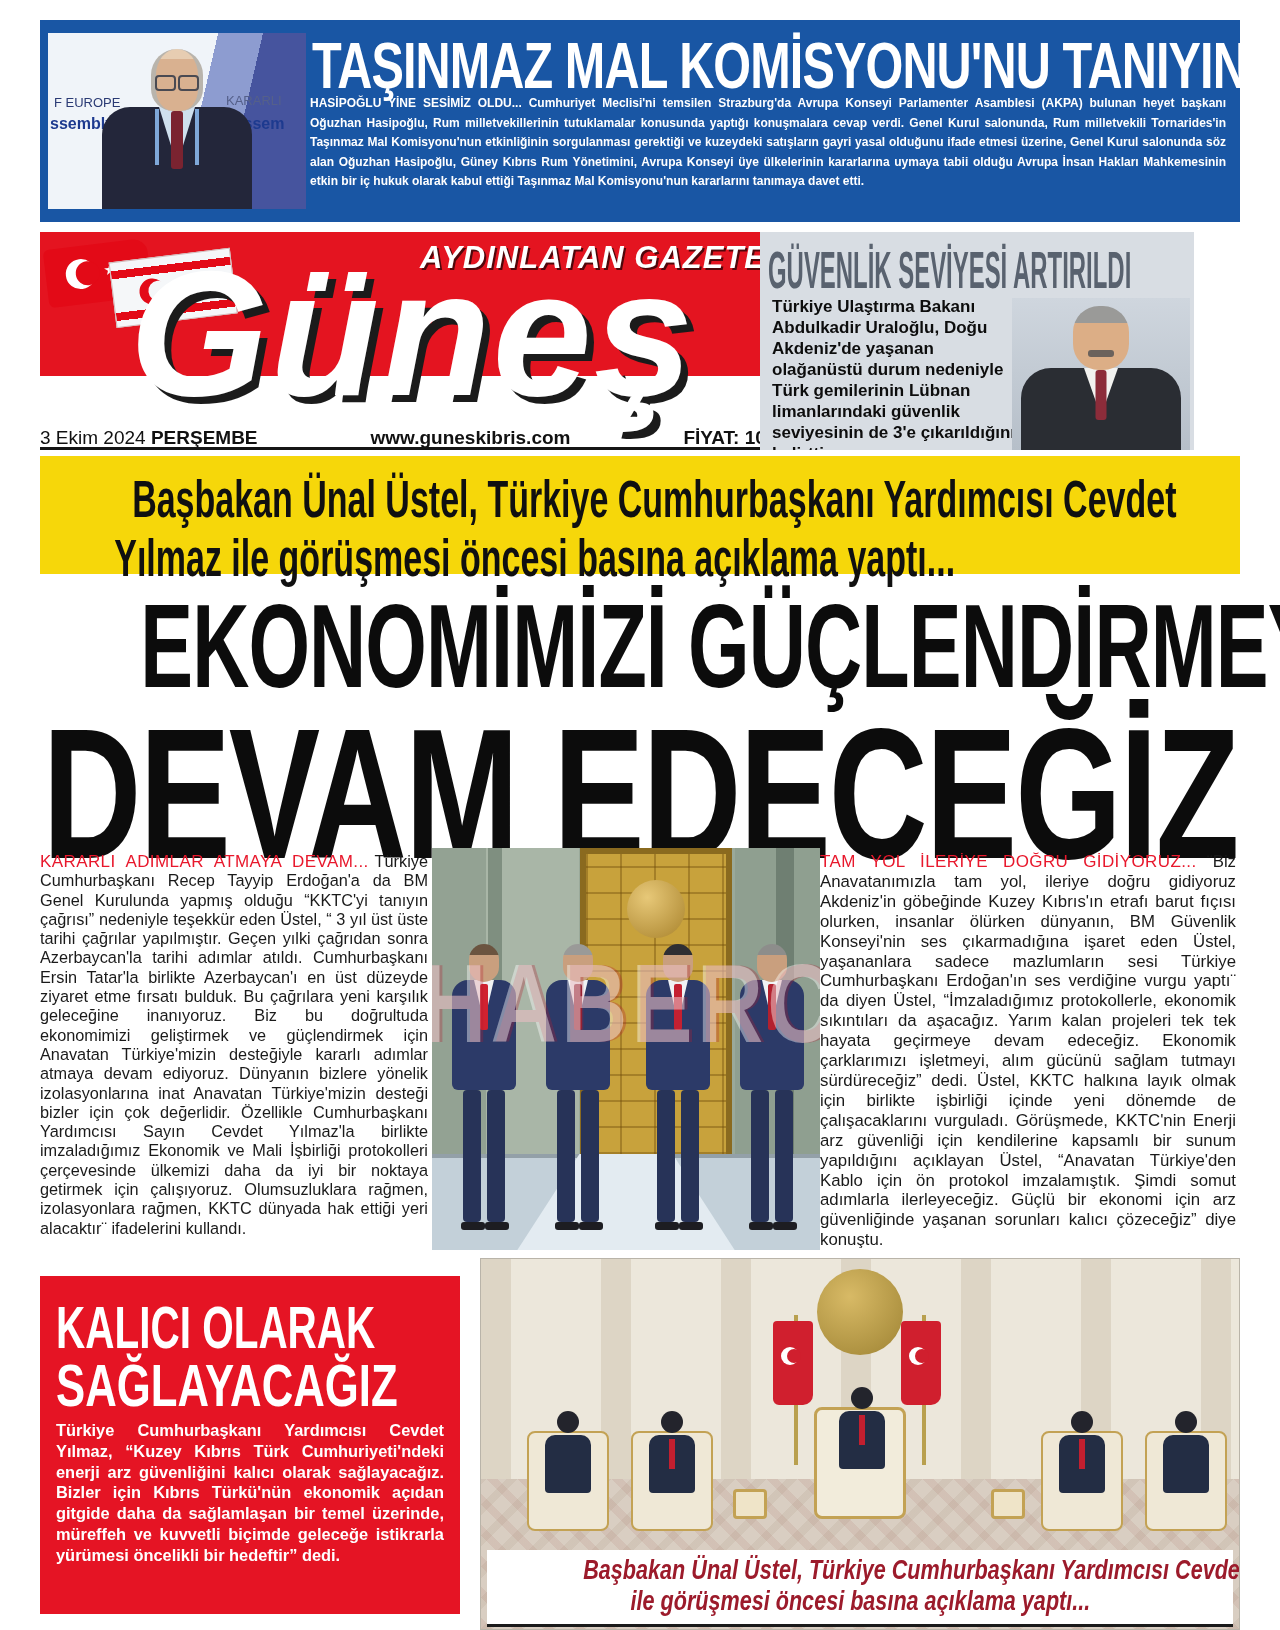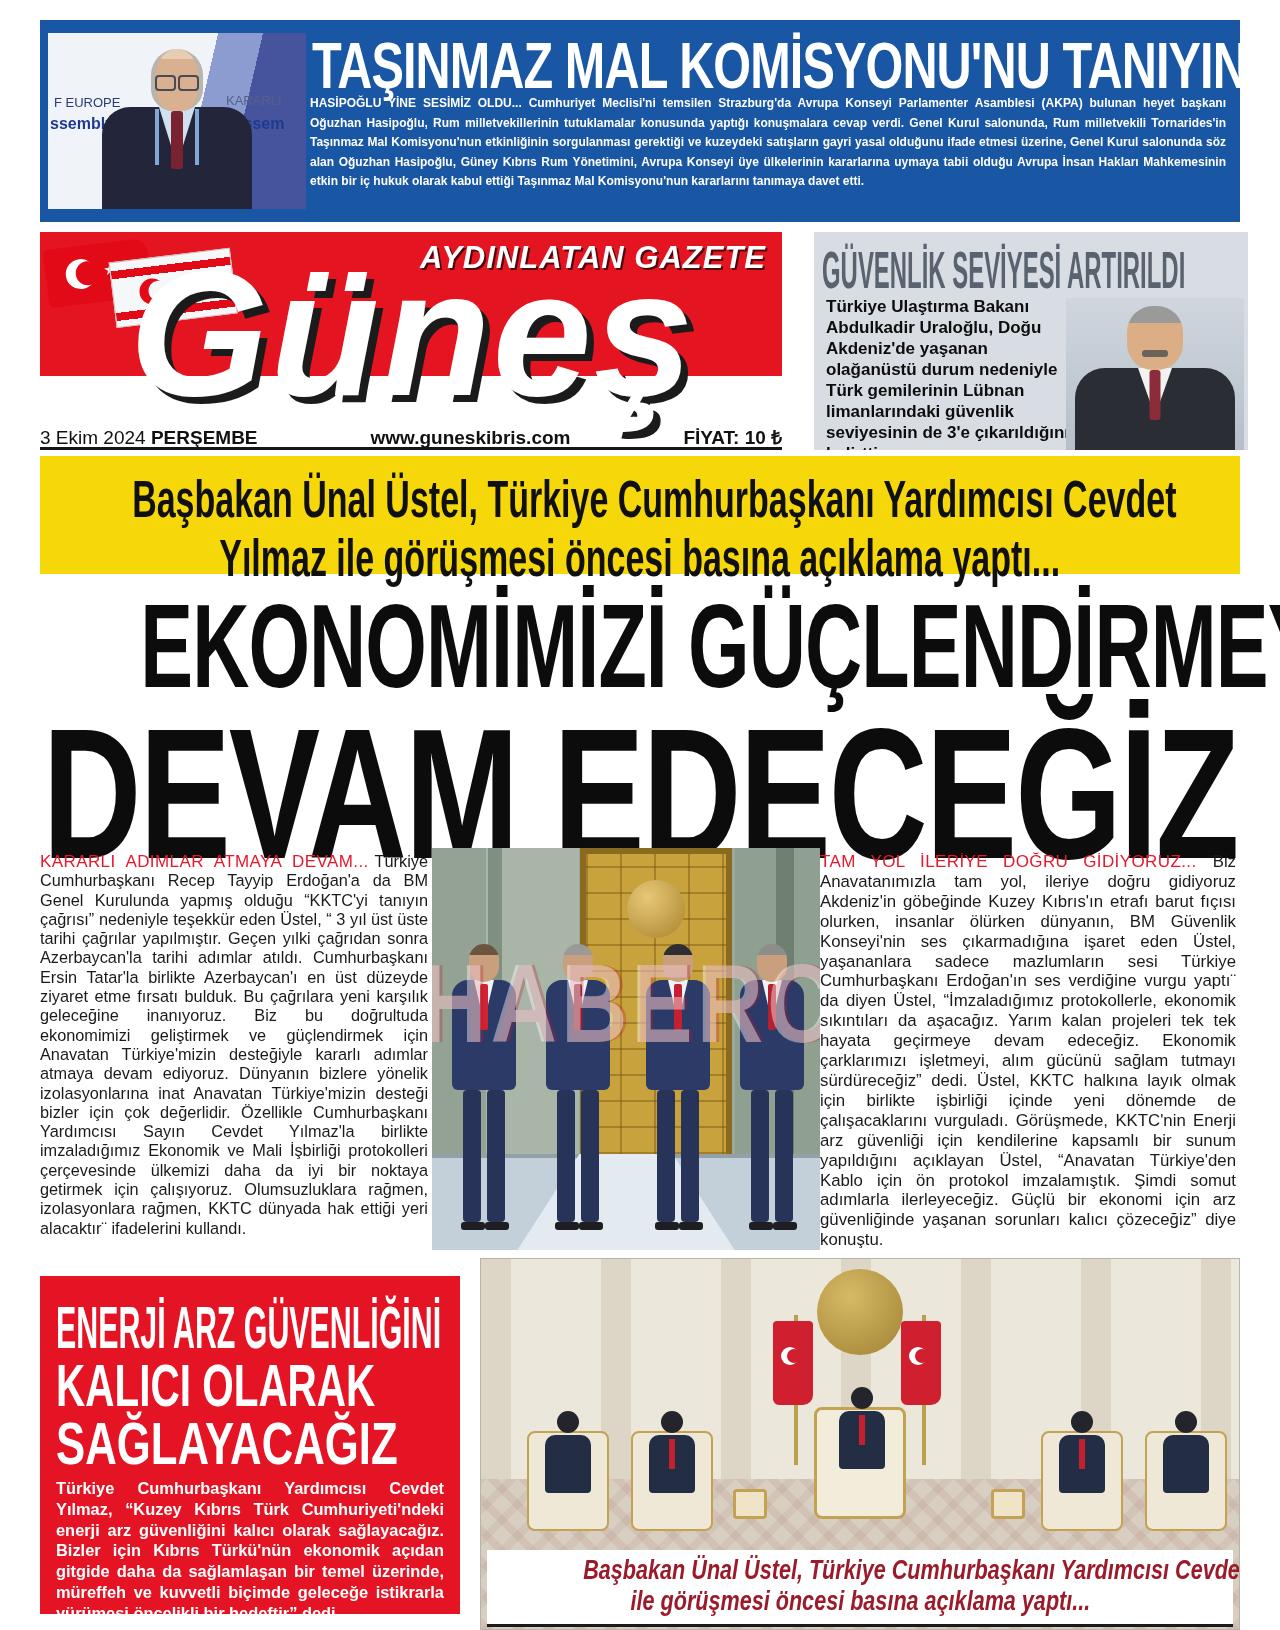--- a/index.html
+++ b/index.html
@@ -51,33 +51,33 @@
   .flag-kktc{position:absolute;left:64px;top:20px;width:122px;height:66px;background:#f5f7f9;border:1px solid #d0b9b9;
     background-image:linear-gradient(180deg,transparent 0 8px,#e30a17 8px 16px,transparent 16px 50px,#e30a17 50px 58px,transparent 58px)}
   .flag-kktc::before{content:"";position:absolute;left:26px;top:20px;width:26px;height:26px;border-radius:50%;background:#e30a17}
   .flag-kktc::after{content:"";position:absolute;left:35px;top:23px;width:20px;height:20px;border-radius:50%;background:#f5f7f9}
   .flag-kktc .star{position:absolute;left:60px;top:24px;color:#e30a17;font-size:14px}
   .date-row{left:40px;top:424px;width:742px;display:flex;justify-content:space-between;align-items:baseline;font-size:19px;color:#111}
   .date-row b{font-weight:bold}
   .mast-rule{left:40px;top:447px;width:742px;height:3px;background:#151515}
 
   
-  .security-box{left:814px;top:232px;width:434px;height:218px;background:var(--security-bg);overflow:hidden}
+  .security-box{left:760px;top:232px;width:434px;height:218px;background:var(--security-bg);overflow:hidden}
   .sec-headline{position:absolute;left:8px;top:8px;color:var(--security-headline);font-weight:bold;font-size:46px;--sx:.52;--sy:1.12}
   .sec-body{position:absolute;left:12px;top:64px;width:256px;color:#0d0d0d;font-weight:bold;font-size:17px;line-height:21px}
   .sec-man{position:absolute;right:4px;bottom:0;width:178px;height:152px;background:linear-gradient(180deg,#cfd6de,#b6bfc9)}
   .sm-face{position:absolute;left:50%;top:8px;transform:translateX(-50%);width:56px;height:64px;border-radius:26px;
     background:linear-gradient(180deg,#9a9a98 0 26%,#dcae86 26%)}
   .sm-mus{position:absolute;left:50%;top:52px;transform:translateX(-50%);width:26px;height:7px;background:#6b625c;border-radius:3px}
   .sm-suit{position:absolute;left:50%;bottom:0;transform:translateX(-50%);width:160px;height:82px;background:#2a2d33;border-radius:30px 30px 0 0}
   .sm-shirt{position:absolute;left:50%;bottom:34px;transform:translateX(-50%);width:34px;height:48px;background:#f2f2f0;clip-path:polygon(0 0,100% 0,50% 100%)}
   .sm-tie{position:absolute;left:50%;bottom:30px;transform:translateX(-50%);width:11px;height:50px;background:#8c2c3a;border-radius:3px}
 
   
-  .kicker{left:40px;top:456px;width:1200px;height:118px;background:var(--kicker-yellow);text-align:center;padding-top:10px}
+  .kicker{left:40px;top:456px;width:1200px;height:118px;background:var(--kicker-yellow);padding-top:10px}
   .kicker .line{display:block;line-height:50px}
   .kicker .cond{font-weight:bold;color:#101010;font-size:40px;--sx:.85;--sy:1.3}
 
   
   .h1wrap{left:40px;top:578px;width:1200px;text-align:center}
   .h1wrap .cond{font-weight:bold;color:#0c0c0c;font-size:92px;--sx:.86;--sy:1.3;letter-spacing:-1px}
   .h2wrap{left:40px;top:688px;width:1200px;text-align:center}
   .h2wrap .cond{font-weight:bold;color:#0c0c0c;font-size:137px;--sx:1;--sy:1.35;letter-spacing:-2px}
 
   
@@ -254,21 +254,20 @@
     </div>
     <div class="pg-wm">HABERCİ</div>
   </div>
 
   <p class="article right-article">
     <b class="lead">TAM YOL İLERİYE DOĞRU GİDİYORUZ...</b><span> ¨Biz Anavatanımızla tam yol, ileriye doğru gidiyoruz Akdeniz'in göbeğinde Kuzey Kıbrıs'ın etrafı barut fıçısı olurken, insanlar ölürken dünyanın, BM Güvenlik Konseyi'nin ses çıkarmadığına işaret eden Üstel, yaşananlara sadece mazlumların sesi Türkiye Cumhurbaşkanı Erdoğan'ın ses verdiğine vurgu yaptı¨ da diyen Üstel, </span><b>“İmzaladığımız protokollerle, ekonomik sıkıntıları da aşacağız. Yarım kalan projeleri tek tek hayata geçirmeye devam edeceğiz. Ekonomik çarklarımızı işletmeyi, alım gücünü sağlam tutmayı sürdüreceğiz”</b><span> dedi. Üstel, KKTC halkına layık olmak için birlikte işbirliği içinde yeni dönemde de çalışacaklarını vurguladı. Görüşmede, KKTC'nin Enerji arz güvenliği için kendilerine </span><b>kapsamlı bir sunum yapıldığını açıklayan Üstel, “Anavatan Türkiye'den Kablo için ön protokol imzalamıştık. Şimdi somut adımlarla ilerleyeceğiz. Güçlü bir ekonomi için arz güvenliğinde yaşanan sorunları kalıcı çözeceğiz”</b><span> diye konuştu.</span>
   </p>
 
   <div class="abs energy-box">
     <div class="energy-title">
-      <div><span class="cond cond-l t1">ENERJİ ARZ GÜVENLİĞİNİ</span></div>
       <div><span class="cond cond-l t2">KALICI OLARAK</span></div>
       <div><span class="cond cond-l t3">SAĞLAYACAĞIZ</span></div>
     </div>
     <div class="energy-body">Türkiye Cumhurbaşkanı Yardımcısı Cevdet Yılmaz, “Kuzey Kıbrıs Türk Cumhuriyeti'ndeki enerji arz güvenliğini kalıcı olarak sağlayacağız. Bizler için Kıbrıs Türkü'nün ekonomik açıdan gitgide daha da sağlamlaşan bir temel üzerinde, müreffeh ve kuvvetli biçimde geleceğe istikrarla yürümesi öncelikli bir hedeftir” dedi.</div>
   </div>
 
   <div class="abs photo-meeting">
     <div class="pm-wall"></div>
     <div class="pm-emblem"></div>
     <div class="pm-carpet"></div>

